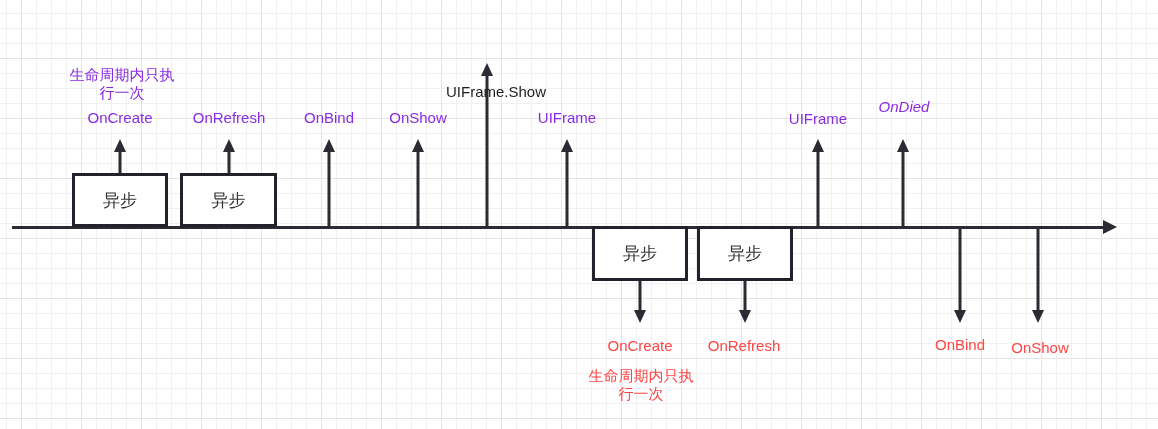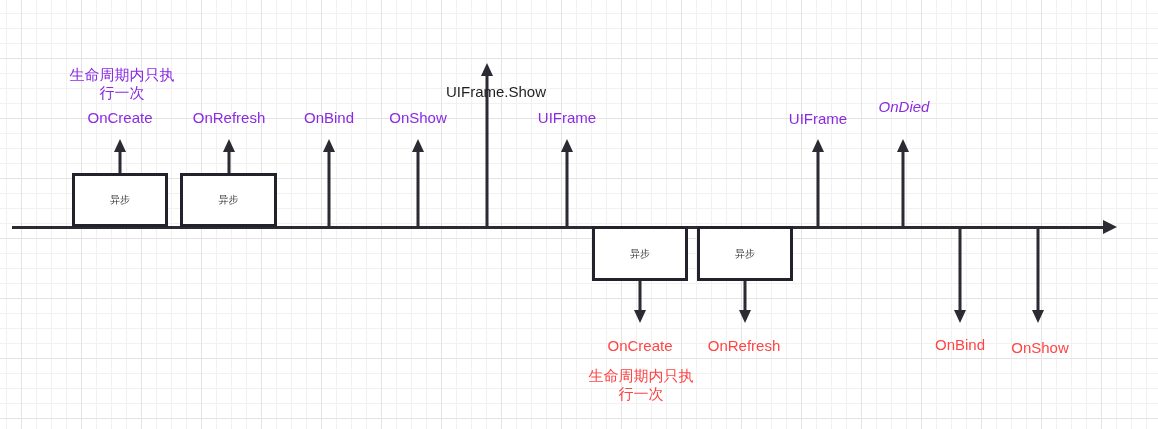--- a/index.html
+++ b/index.html
@@ -65,21 +65,21 @@
   .box{
     position:absolute;
     box-sizing:border-box;
     background:#ffffff;
     border:3px solid #21222b;
     display:flex;
     align-items:center;
     justify-content:center;
   }
   .box span{
-    font-size:10px;
+    font-size:17px;
     color:var(--box-text);
   }
   .lbl{
     position:absolute;
     transform:translateX(-50%);
     white-space:nowrap;
     font-size:15px;
     text-align:center;
   }
   .lbl.purple{color:var(--purple);}

